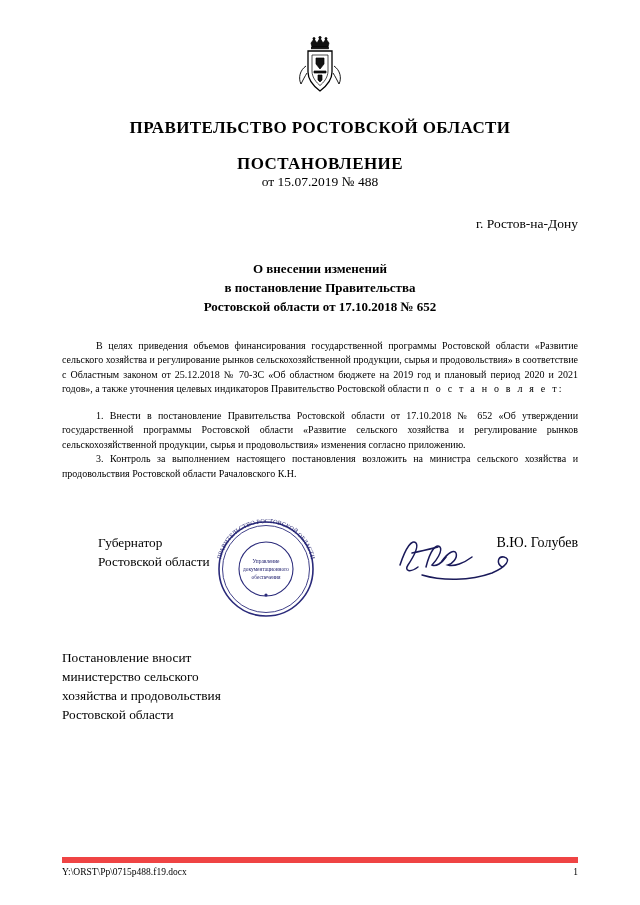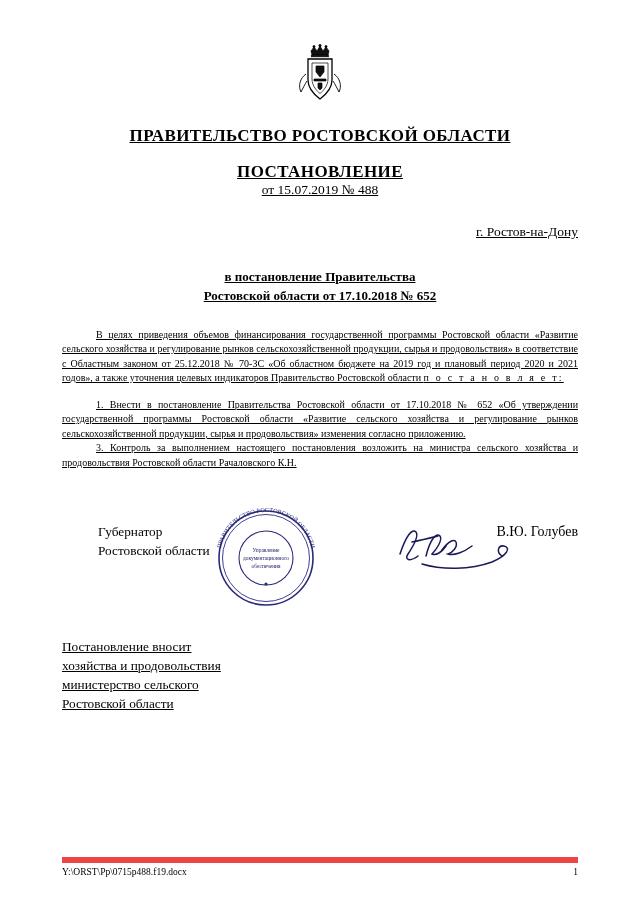--- a/index.html
+++ b/index.html
@@ -13,22 +13,21 @@
     font-family: "Liberation Serif", serif;
     color: #000000;
     position: relative;
     overflow: hidden;
   }
   .page {
     position: relative;
     width: 640px;
     height: 905px;
     box-sizing: border-box;
-    padding: 8px 62px;
-    text-decoration: underline;
+    padding: 0 62px;
   }
 
   
   .emblem-wrap {
     display: flex;
     justify-content: center;
     padding-top: 36px;
   }
   .emblem {
     width: 56px;
@@ -186,20 +185,21 @@
       </g>
     </svg>
   </div>
 
   <div class="org-title">ПРАВИТЕЛЬСТВО РОСТОВСКОЙ ОБЛАСТИ</div>
   <div class="doc-type">ПОСТАНОВЛЕНИЕ</div>
   <div class="doc-number">от 15.07.2019 № 488</div>
   <div class="doc-city">г. Ростов-на-Дону</div>
 
   <div class="subject">
+    <div>О внесении изменений</div>
     <div>в постановление Правительства</div>
     <div>Ростовской области от 17.10.2018 № 652</div>
   </div>
 
   <div class="body-block">
     <p class="para"><span>В целях приведения объемов финансирования государственной программы Ростовской области «Развитие сельского хозяйства и регулирование рынков сельскохозяйственной продукции, сырья и продовольствия» в соответствие с Областным законом от 25.12.2018 № 70-ЗС «Об областном бюджете на 2019 год и плановый период 2020 и 2021 годов», а также уточнения целевых индикаторов Правительство Ростовской области </span><span class="spaced">п о с т а н о в л я е т:</span></p>
     <div class="gap"></div>
     <p class="para">1. Внести в постановление Правительства Ростовской области от 17.10.2018 № 652 «Об утверждении государственной программы Ростовской области «Развитие сельского хозяйства и регулирование рынков сельскохозяйственной продукции, сырья и продовольствия» изменения согласно приложению.</p>
     <p class="para">3. Контроль за выполнением настоящего постановления возложить на министра сельского хозяйства и продовольствия Ростовской области Рачаловского К.Н.</p>
   </div>
@@ -234,22 +234,22 @@
         <path d="M50 30 C56 22 62 18 64 22 C66 27 60 33 56 34 C62 36 72 32 80 26"></path>
         <path d="M30 44 C50 50 78 50 100 42 C114 36 120 28 112 26 C106 25 104 32 110 36"></path>
       </g>
     </svg>
 
     <div class="sign-right">В.Ю. Голубев</div>
   </div>
 
   <div class="footer-note">
     <div>Постановление вносит</div>
+    <div>министерство сельского</div>
     <div>хозяйства и продовольствия</div>
-    <div>министерство сельского</div>
     <div>Ростовской области</div>
   </div>
 
   <div class="bottom">
     <span>Y:\ORST\Pp\0715p488.f19.docx</span>
     <span>1</span>
   </div>
 
 </div>
 

